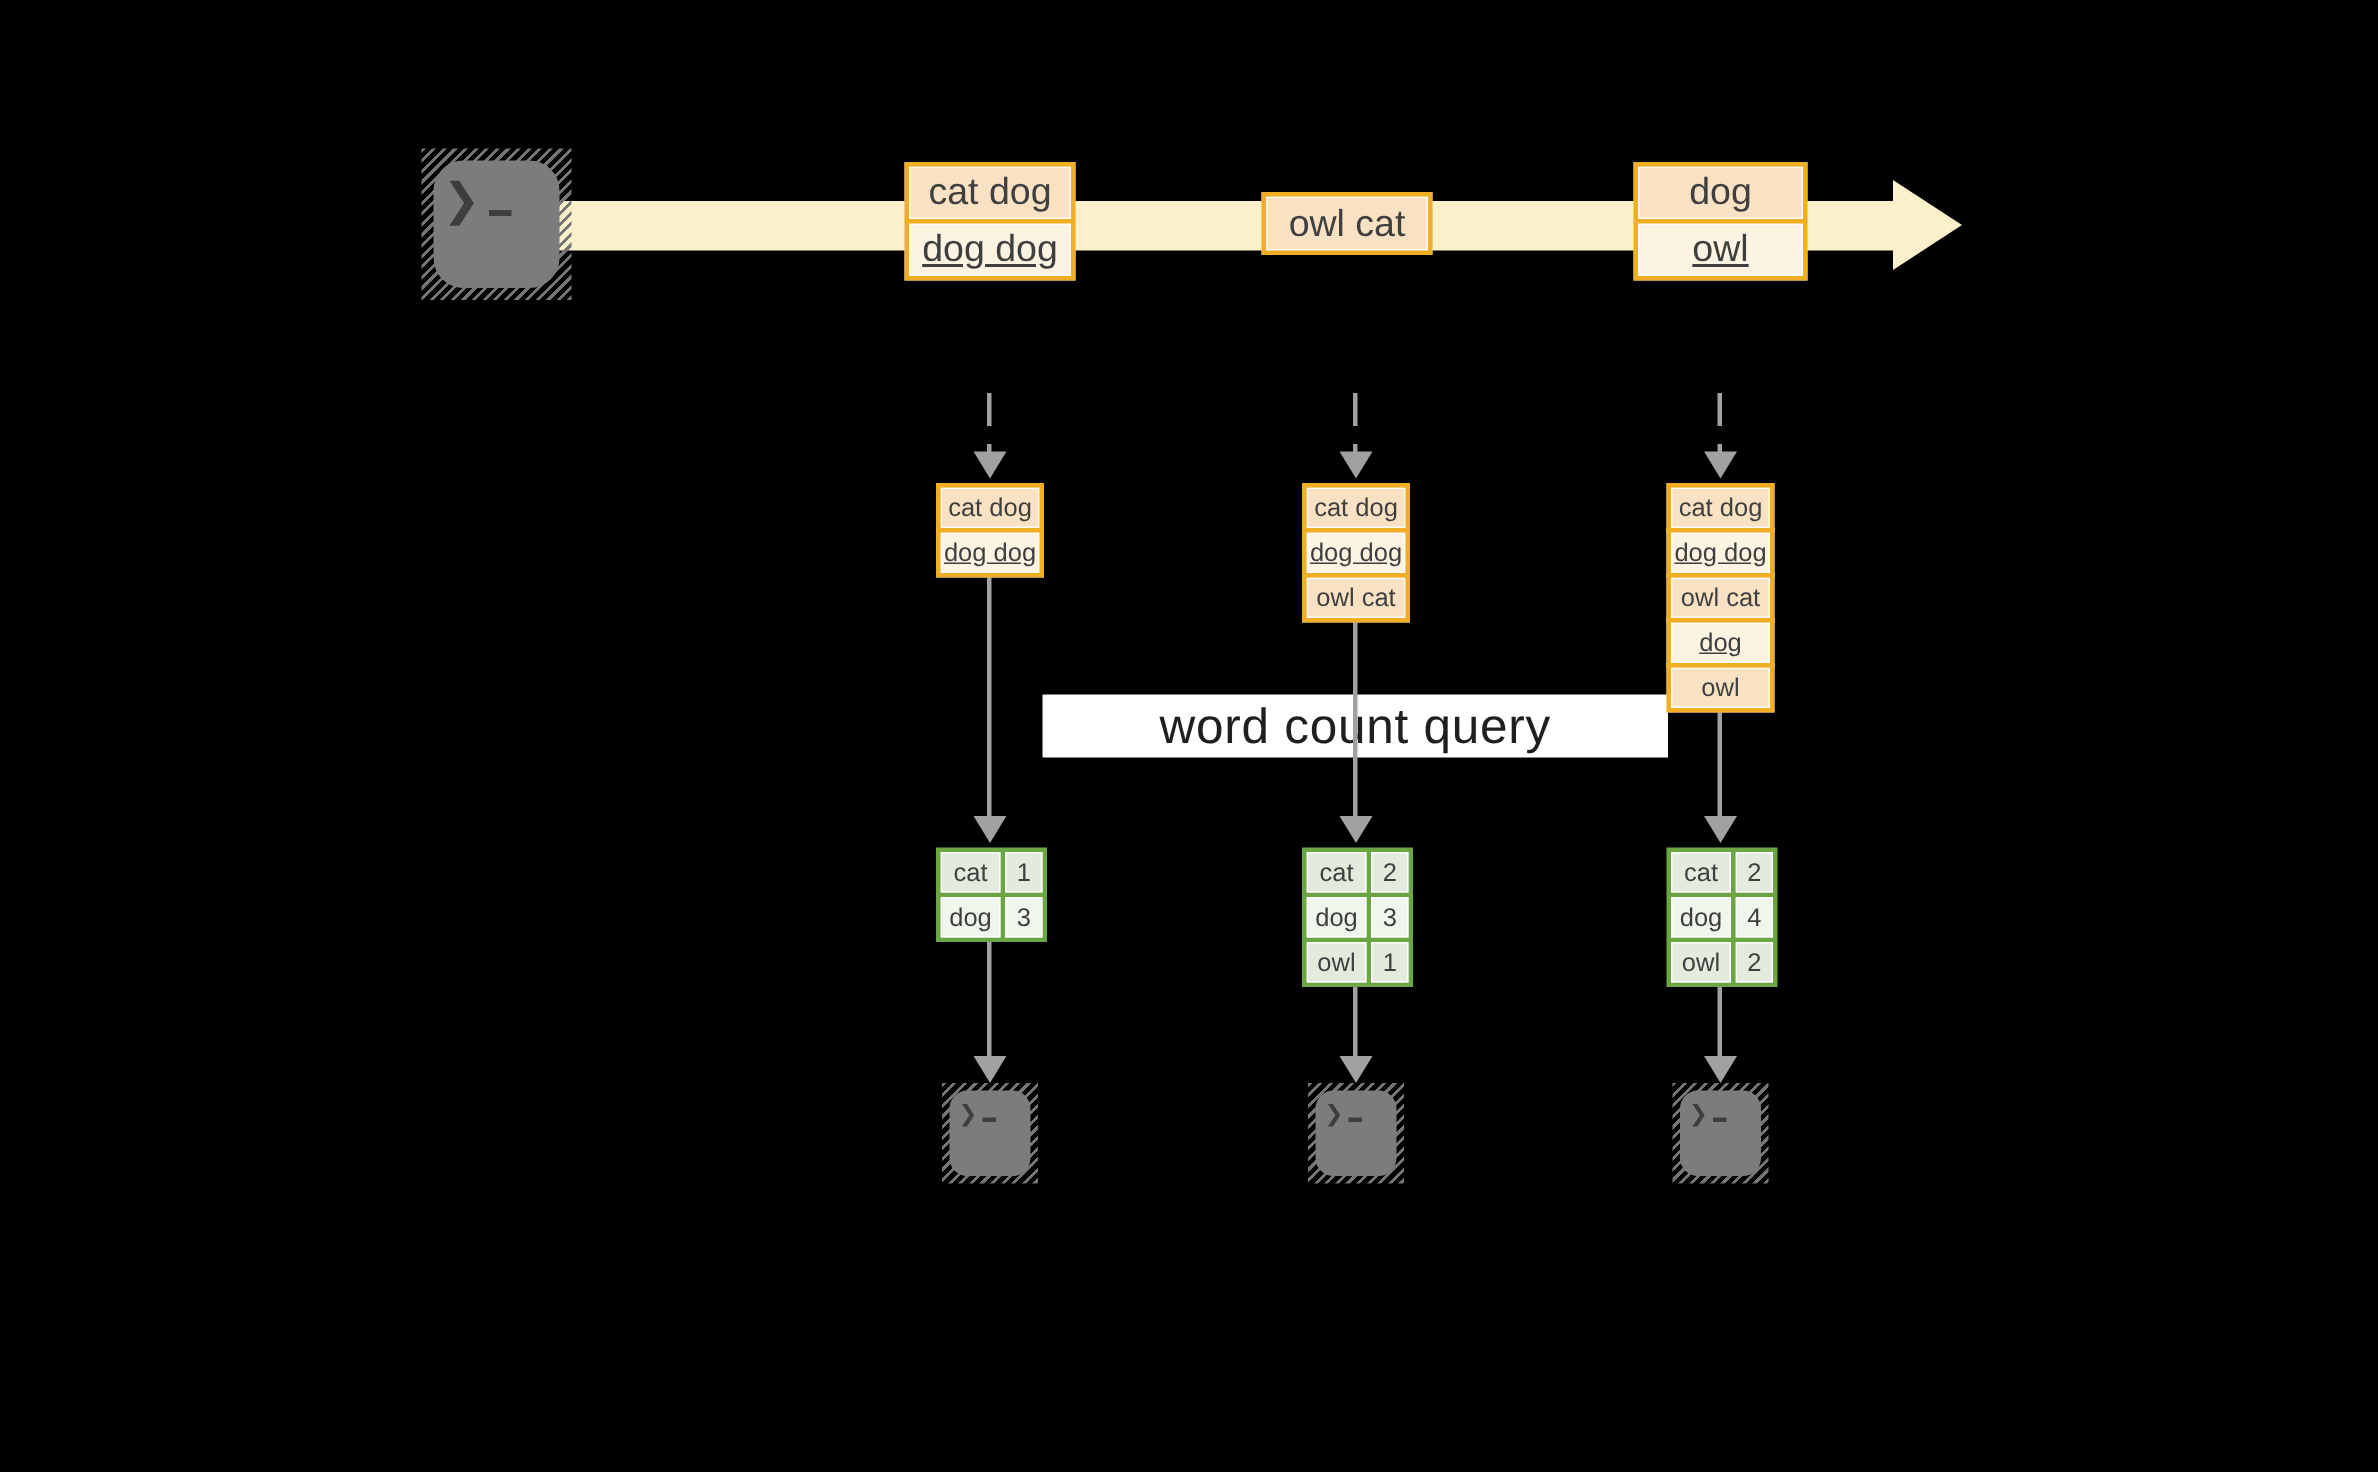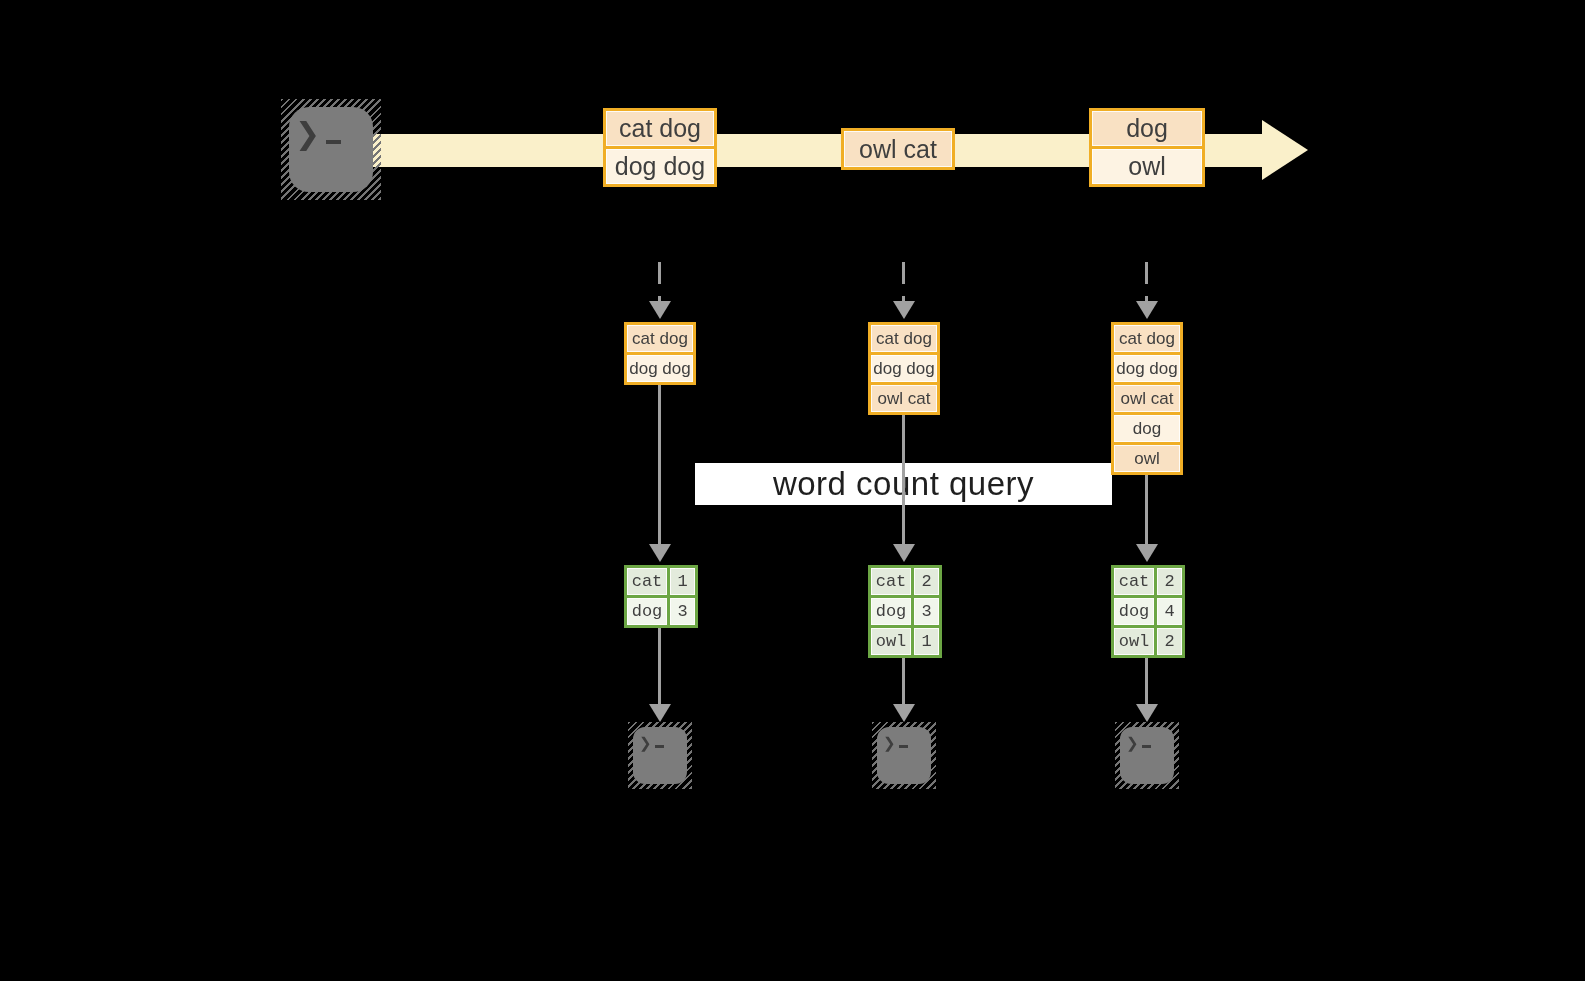--- a/index.html
+++ b/index.html
@@ -13,40 +13,40 @@
     border-left:46px solid var(--stream_fill,#FAF0CA);}
 
   
   .ebox,.sbox{position:absolute;z-index:3;}
   .ocell{box-sizing:border-box;border:3px solid var(--event_border,#F0AE25);
     box-shadow:inset 0 0 0 1px rgba(255,255,255,.85);
     display:flex;align-items:center;justify-content:center;
     color:var(--text,#3F3F3F);}
   .ocell + .ocell{margin-top:-3px;}
   .ocell.dark{background:var(--event_fill_dark,#F9E1C3);}
-  .ocell.light{background:var(--event_fill_light,#FDF3E3);}
+  .ocell.light{background:var(--event_fill_light,#FDF3E3);text-decoration:underline;}
   .ocell.big{font-size:25px;}
   .ocell.small{height:33px;font-size:17px;}
 
   
   .vsolid{position:absolute;width:3px;background:var(--arrow_gray,#A1A1A1);z-index:2;}
   .vdash{position:absolute;width:3px;z-index:2;
     background:repeating-linear-gradient(180deg,var(--arrow_gray,#A1A1A1) 0 22px,transparent 22px 34px);}
   .tri{position:absolute;width:0;height:0;z-index:2;
     border-left:11px solid transparent;border-right:11px solid transparent;
     border-top:18px solid var(--arrow_gray,#A1A1A1);}
 
   
   .qband{position:absolute;background:#fff;z-index:1;
     display:flex;align-items:center;justify-content:center;}
   .qband span{font-size:33px;font-weight:300;color:#1f1f1f;letter-spacing:.5px;}
 
   
   .gtable{position:absolute;z-index:3;background:var(--table_border,#6CA644);
-    padding:3px;display:grid;grid-template-columns:40px 25px;gap:3px;font-family:Liberation Mono, monospace;}
+    padding:3px;display:grid;grid-template-columns:40px 25px;gap:3px;}
   .gcell{height:27px;display:flex;align-items:center;justify-content:center;
     font-size:17px;color:var(--text,#3F3F3F);
     box-shadow:inset 0 0 0 1px rgba(255,255,255,.9);}
   .gcell.dark{background:var(--table_fill_dark,#E3EBDC);}
   .gcell.light{background:var(--table_fill_light,#F1F6EC);}
 
   
   .term{position:absolute;z-index:3;
     background:repeating-linear-gradient(135deg,#757575 0 2px,transparent 2px 5px);}
   .term-body{position:absolute;background:var(--terminal_gray,#7C7C7C);}

